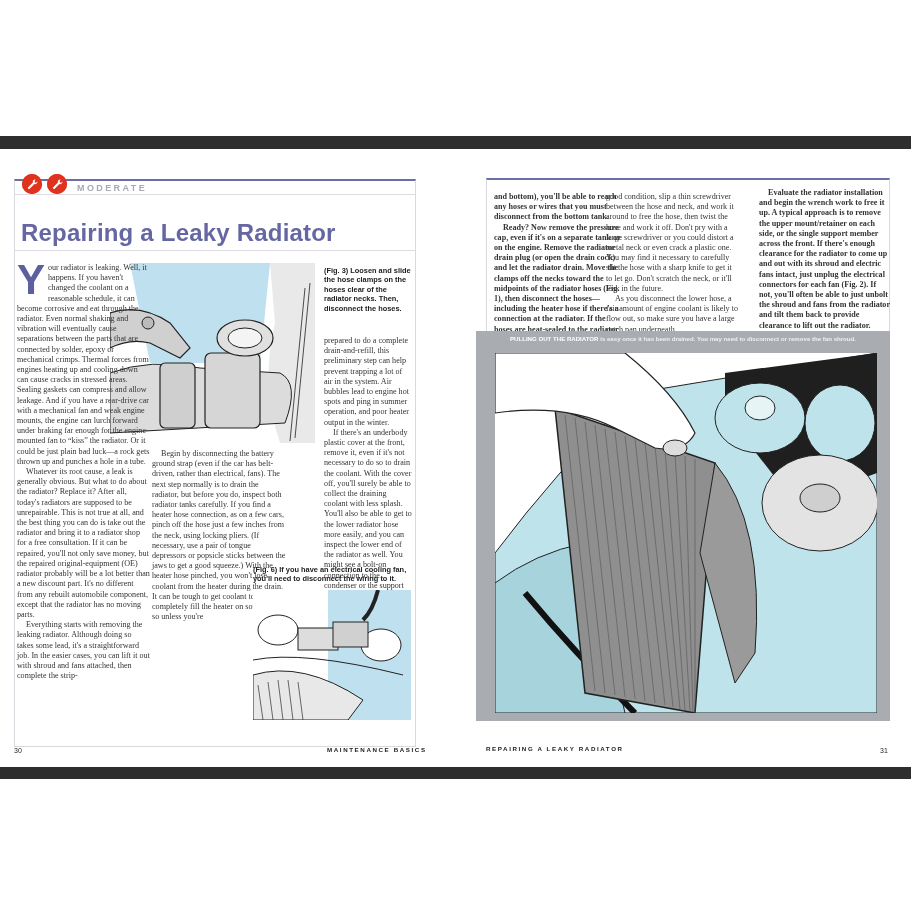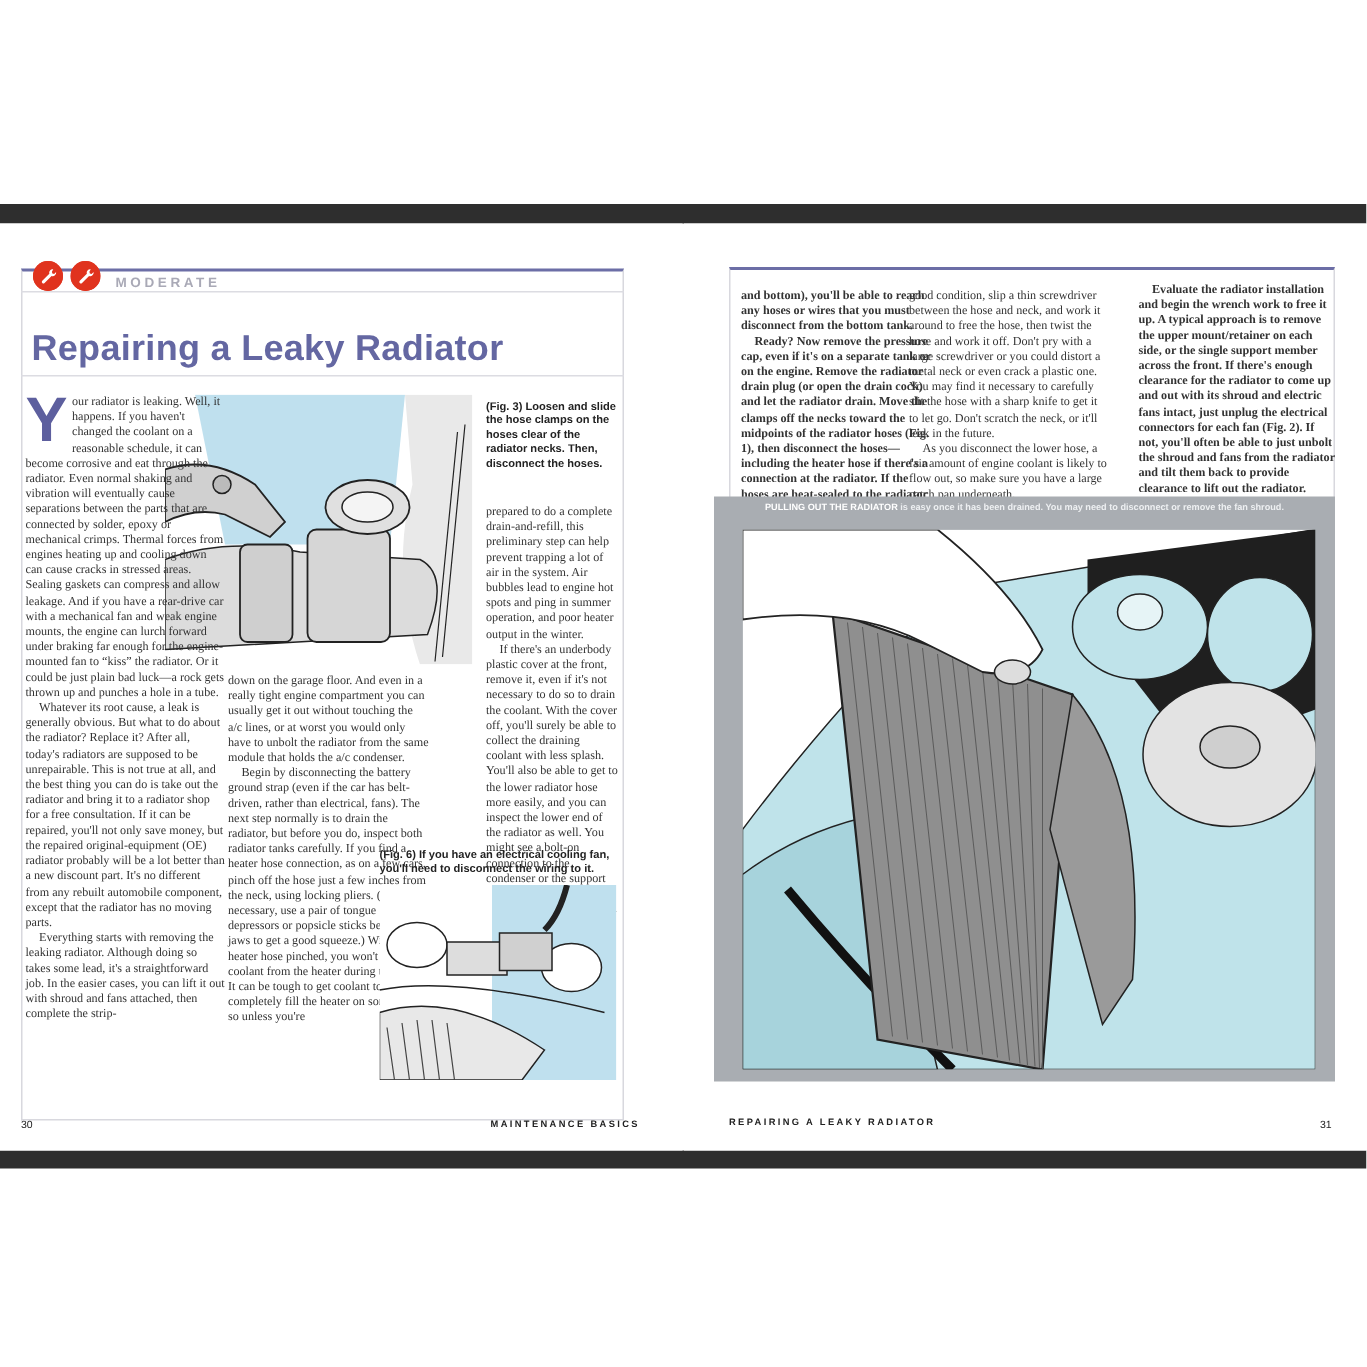--- a/index.html
+++ b/index.html
@@ -70,21 +70,20 @@
 </div>
 <div class="caption" style="left:324px;top:266px;width:90px;">(Fig. 3) Loosen and slide the hose clamps on the hoses clear of the radiator necks. Then, disconnect the hoses.</div>
 
 <div class="col" style="left:17px;top:263px;width:133px;">
   <p class="first"><span class="dropcap">Y</span><span>our radiator is leaking. Well, it happens. If you haven't changed the coolant on a reasonable schedule, it can become corrosive and eat through the radiator. Even normal shaking and vibration will eventually cause separations between the parts that are connected by solder, epoxy or mechanical crimps. Thermal forces from engines heating up and cooling down can cause cracks in stressed areas. Sealing gaskets can compress and allow leakage. And if you have a rear-drive car with a mechanical fan and weak engine mounts, the engine can lurch forward under braking far enough for the engine-mounted fan to “kiss” the radiator. Or it could be just plain bad luck—a rock gets thrown up and punches a hole in a tube.</span></p>
   <p>Whatever its root cause, a leak is generally obvious. But what to do about the radiator? Replace it? After all, today's radiators are supposed to be unrepairable. This is not true at all, and the best thing you can do is take out the radiator and bring it to a radiator shop for a free consultation. If it can be repaired, you'll not only save money, but the repaired original-equipment (OE) radiator probably will be a lot better than a new discount part. It's no different from any rebuilt automobile component, except that the radiator has no moving parts.</p>
   <p>Everything starts with removing the leaking radiator. Although doing so takes some lead, it's a straightforward job. In the easier cases, you can lift it out with shroud and fans attached, then complete the strip-</p>
 </div>
 
 <div class="col" style="left:152px;top:449px;width:134px;">
-  <p class="first">down on the garage floor. And even in a really tight engine compartment you can usually get it out without touching the a/c lines, or at worst you would only have to unbolt the radiator from the same module that holds the a/c condenser.</p>
   <p>Begin by disconnecting the battery ground strap (even if the car has belt-driven, rather than electrical, fans). The next step normally is to drain the radiator, but before you do, inspect both radiator tanks carefully. If you find a heater hose connection, as on a few cars, pinch off the hose just a few inches from the neck, using locking pliers. (If necessary, use a pair of tongue depressors or popsicle sticks between the jaws to get a good squeeze.) With the heater hose pinched, you won't lose coolant from the heater during the drain. It can be tough to get coolant to completely fill the heater on some cars, so unless you're</p>
 </div>
 
 <div class="col" style="left:324px;top:336px;width:88px;">
   <p class="first">prepared to do a complete drain-and-refill, this preliminary step can help prevent trapping a lot of air in the system. Air bubbles lead to engine hot spots and ping in summer operation, and poor heater output in the winter.</p>
   <p>If there's an underbody plastic cover at the front, remove it, even if it's not necessary to do so to drain the coolant. With the cover off, you'll surely be able to collect the draining coolant with less splash. You'll also be able to get to the lower radiator hose more easily, and you can inspect the lower end of the radiator as well. You might see a bolt-on connection to the condenser or the support member that you wouldn't otherwise notice. And with most Japanese cars, which have downflow radiators (tanks at the top</p>
 </div>
 
 <div class="caption" style="left:253px;top:565px;width:160px;">(Fig. 6) If you have an electrical cooling fan, you'll need to disconnect the wiring to it.</div>
 <div class="illus" style="left:253px;top:590px;width:158px;height:130px;">

